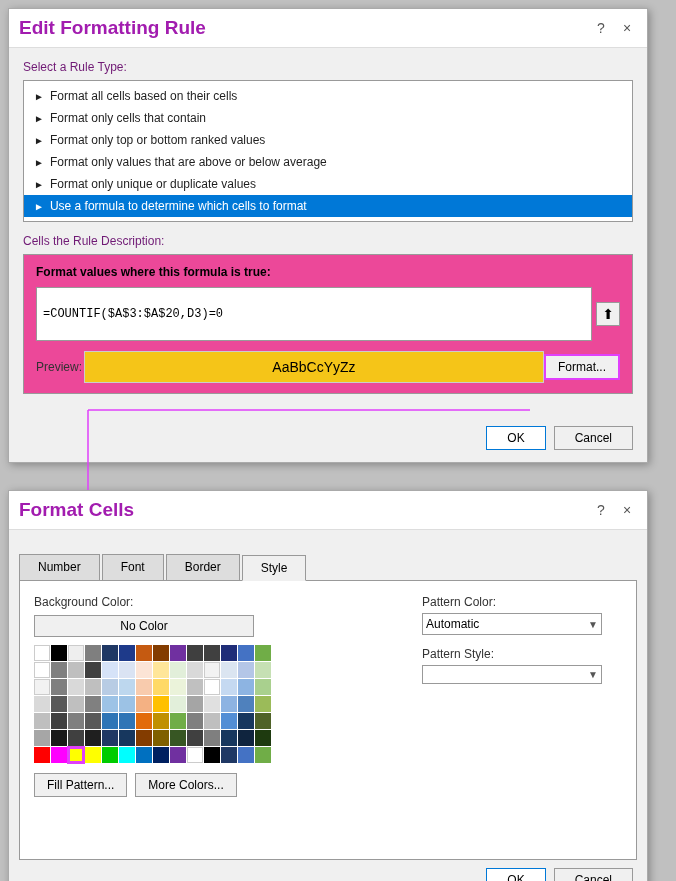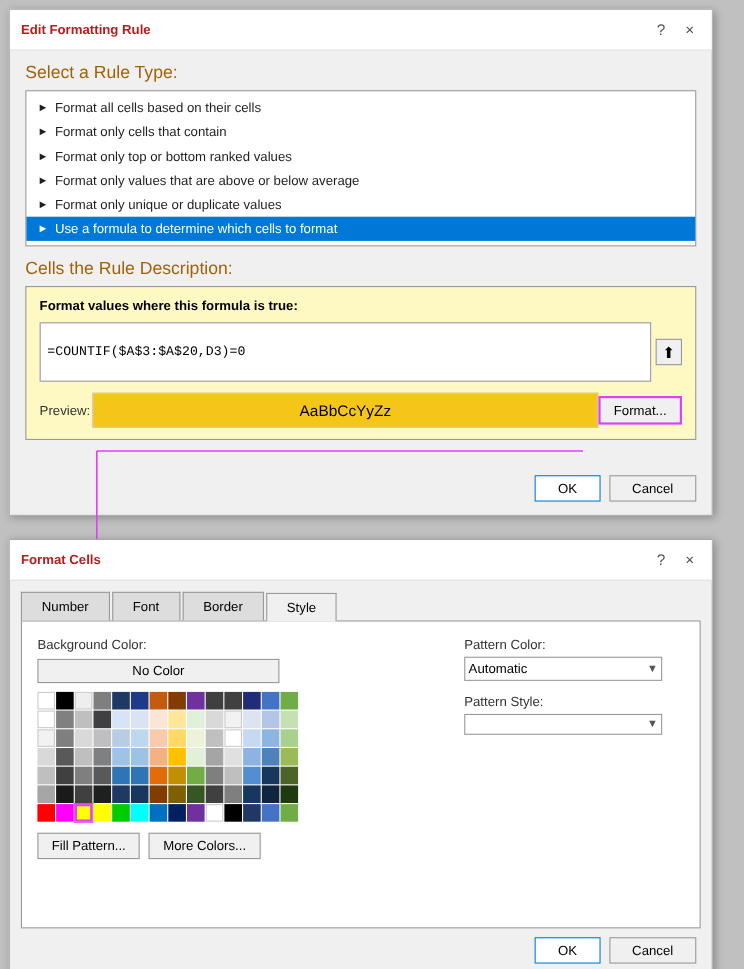--- a/index.html
+++ b/index.html
@@ -26,23 +26,23 @@
     .dialog-titlebar {
       background: #fff;
       padding: 8px 10px;
       display: flex;
       align-items: center;
       justify-content: space-between;
       border-bottom: 1px solid #ddd;
     }
 
     .dialog-title {
-      font-size: 12px;
+      font-size: 19px;
       font-weight: 600;
-      color: #b91c1c;
+      color: #a21caf;
     }
 
     .titlebar-icons {
       display: flex;
       gap: 6px;
       align-items: center;
     }
 
     .title-icon-btn {
       cursor: pointer;
@@ -55,22 +55,22 @@
       justify-content: center;
       border: none;
       background: none;
     }
 
     .dialog-body {
       padding: 12px 14px;
     }
 
     .section-label {
-      font-size: 16px;
-      color: #a16207;
+      font-size: 12px;
+      color: #701a75;
       margin-bottom: 6px;
     }
 
     .rule-list {
       border: 1px solid #999;
       background: #fff;
       padding: 4px 0;
       margin-bottom: 12px;
     }
 
@@ -82,21 +82,21 @@
       display: flex;
       align-items: center;
       gap: 6px;
     }
     .rule-item.selected { background: #0078d7; color: #fff; }
 
     .rule-arrow { font-size: 10px; }
 
     .desc-section {
       border: 1px solid #999;
-      background: #fef9c3;
+      background: #ec4899;
       padding: 10px 12px;
       margin-bottom: 12px;
     }
 
     .desc-title {
       font-weight: 600;
       font-size: 12px;
       margin-bottom: 8px;
     }
 
@@ -184,21 +184,21 @@
       left: 8px;
       width: 640px;
       background: #f0f0f0;
       border: 1px solid #aaa;
       box-shadow: 2px 2px 8px rgba(0,0,0,0.3);
     }
 
     .tabs-row {
       display: flex;
       gap: 0;
-      margin-top: 10px;
+      margin-top: 24px;
       padding: 0 10px;
     }
 
     .tab-item {
       padding: 5px 18px;
       font-size: 12px;
       border: 1px solid #999;
       background: #ddd;
       cursor: pointer;
       margin-right: 2px;

